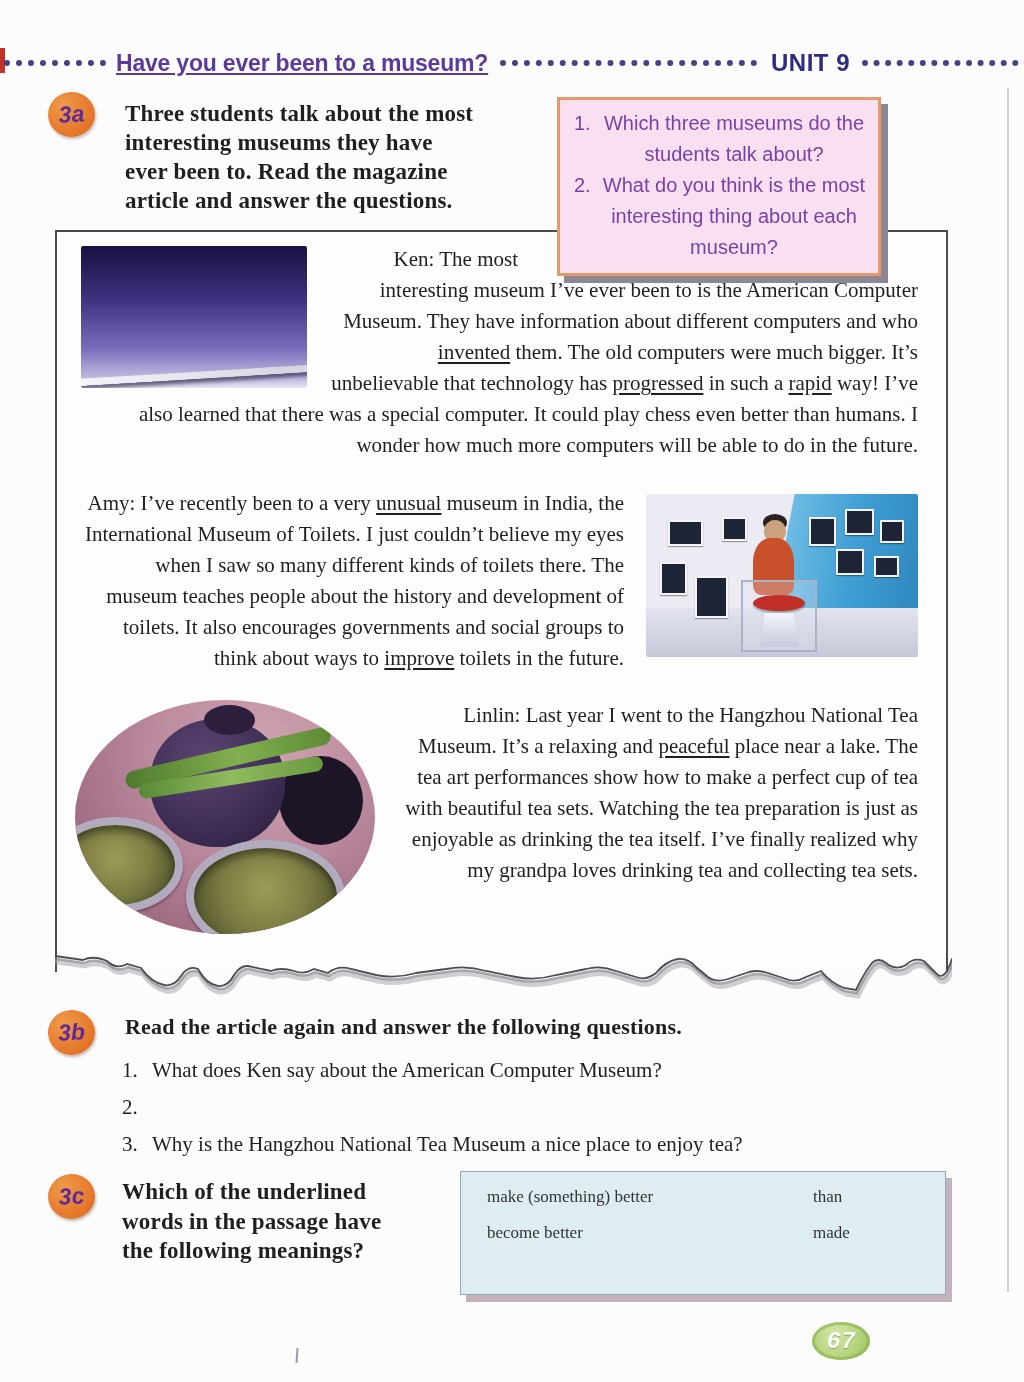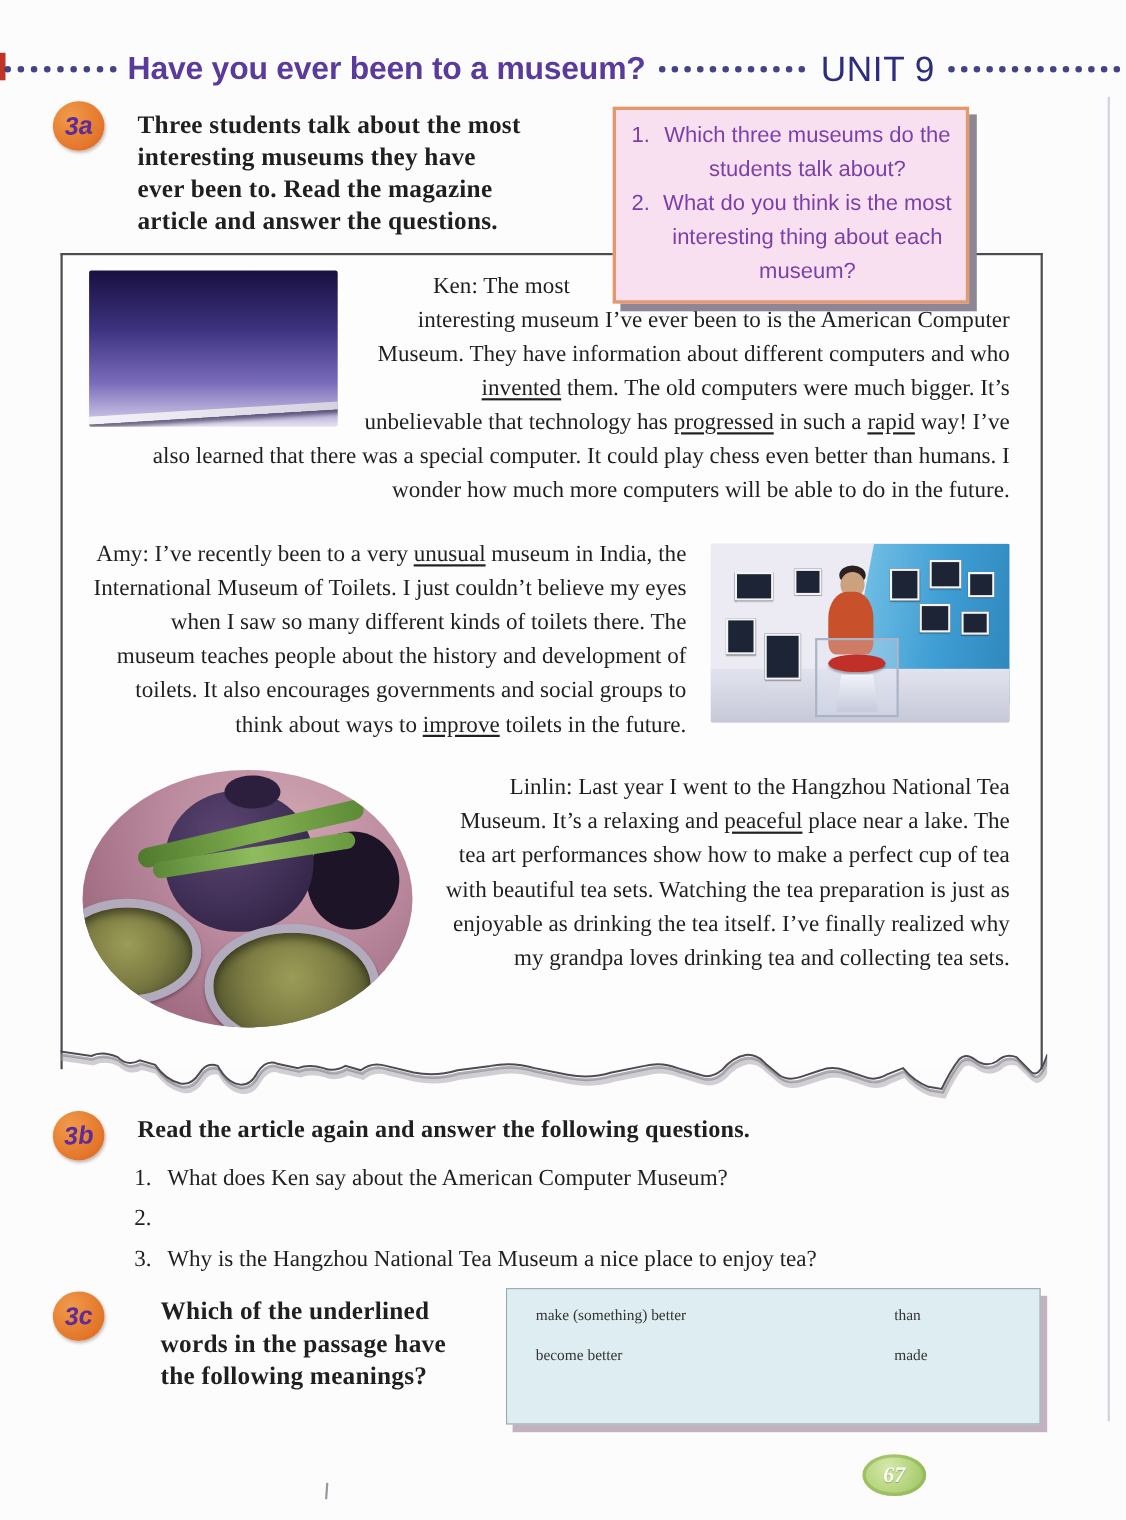--- a/index.html
+++ b/index.html
@@ -23,25 +23,25 @@
     background:#fdfcfd;overflow:hidden;
     font-family:"Liberation Serif", serif;color:var(--ink);
   }
   
   .hdr{position:absolute;left:0;top:46px;right:0;height:34px;display:flex;align-items:center;}
   .dots{height:0;border-top:6px dotted var(--dot-navy);opacity:.92;}
   .dots.d1{width:102px;margin-left:4px;}
   .dots.d2{flex:1;margin:0 2px;}
   .dots.d3{width:168px;margin-right:-6px;}
   .hdr-title{
-    font-family:"Liberation Sans", sans-serif;font-size:29px;font-weight:600;
-    color:var(--header-purple);margin:0 10px;white-space:nowrap;letter-spacing:-.2px;
+    font-family:"Liberation Sans", sans-serif;font-size:23px;font-weight:600;
+    color:var(--header-purple);margin:0 10px;white-space:nowrap;letter-spacing:-.2px;text-decoration:underline;
   }
   .hdr-unit{
-    font-family:"Liberation Sans", sans-serif;font-size:32px;font-weight:400;
+    font-family:"Liberation Sans", sans-serif;font-size:24px;font-weight:700;
     color:var(--unit-navy);margin:0 12px;letter-spacing:.5px;white-space:nowrap;
   }
   .red-tick{position:absolute;left:0;top:48px;width:5px;height:25px;background:#c03326;}
   .page-edge{position:absolute;left:1007px;top:88px;width:2px;height:1204px;background:#c6c3d2;opacity:.75;}
   .bottom-tick{position:absolute;left:296px;top:1348px;width:2px;height:15px;background:#9a97a2;transform:rotate(4deg);}
   
   .badge{
     position:absolute;width:47px;height:45px;border-radius:50%;
     background:radial-gradient(circle at 35% 30%, #f09a4a, #e4762a 68%, #d2641e);
     color:var(--badge-text);font-family:"Liberation Sans", sans-serif;
@@ -141,37 +141,37 @@
   .torn{position:absolute;left:-2px;bottom:-44px;width:897px;height:64px;z-index:3;pointer-events:none;}
   
   .badge-3b{left:48px;top:1010px;}
   .inst-3b{position:absolute;left:125px;top:1014px;width:780px;font-size:22px;font-weight:bold;letter-spacing:.2px;}
   .qlist{position:absolute;left:122px;top:1052px;width:820px;font-size:21px;line-height:37px;}
   .qrow{display:flex;}
   .qnum{width:30px;flex:0 0 30px;}
   
   .badge-3c{left:48px;top:1174px;}
   .inst-3c{position:absolute;left:122px;top:1177px;width:330px;
-    font-size:23px;font-weight:bold;line-height:29.5px;white-space:pre-line;letter-spacing:.2px;margin-left:24px;}
+    font-size:23px;font-weight:bold;line-height:29.5px;white-space:pre-line;letter-spacing:.2px;}
   .cyanbox{
     position:absolute;left:460px;top:1171px;width:486px;height:124px;
     background:var(--cyanbox-bg);border:1px solid var(--cyanbox-border);
     box-shadow:6px 7px 0 #c3b2bd;padding:7px 20px 0 26px;
-    font-size:14px;line-height:36px;color:#333;
+    font-size:17px;line-height:36px;color:#333;
   }
   .cy-row{display:flex;}
   .cy-left{flex:1;}
   .cy-right{width:112px;flex:0 0 112px;}
   
   .pageno{
-    position:absolute;left:784px;top:1322px;width:58px;height:38px;border-radius:50%;
+    position:absolute;left:812px;top:1322px;width:58px;height:38px;border-radius:50%;
     background:radial-gradient(circle at 40% 32%, #d6e8ab, #b4d47c 55%, #94bd57);
     box-shadow:inset 0 0 0 3px rgba(140,178,80,.6);
     display:flex;align-items:center;justify-content:center;
-    color:#fff;font-family:Liberation Serif, serif;font-weight:bold;font-style:italic;font-size:20px;
+    color:#fff;font-family:Liberation Mono, monospace;font-weight:bold;font-style:italic;font-size:24px;
     text-shadow:0 1px 1px rgba(90,130,40,.6);
   }
 </style>
 </head>
 <body>
 
 <div class="page">
 
   <div class="red-tick"></div>
   <div class="page-edge"></div>

